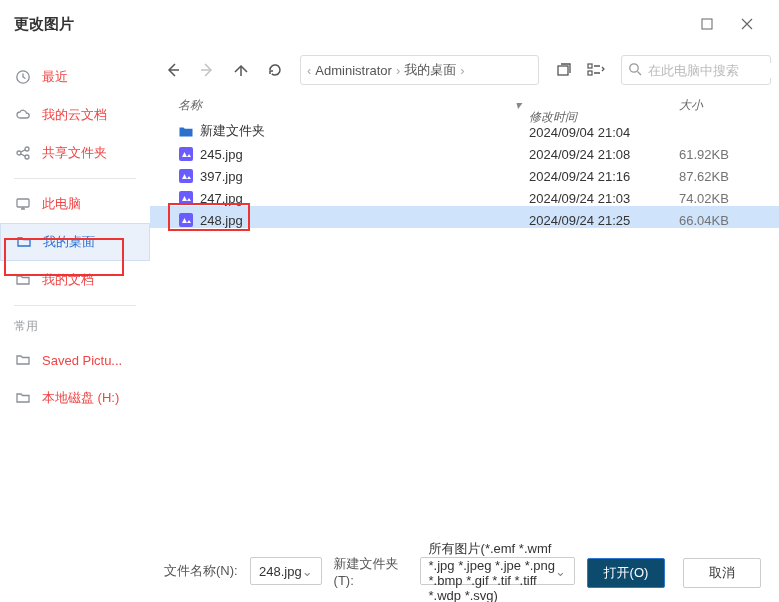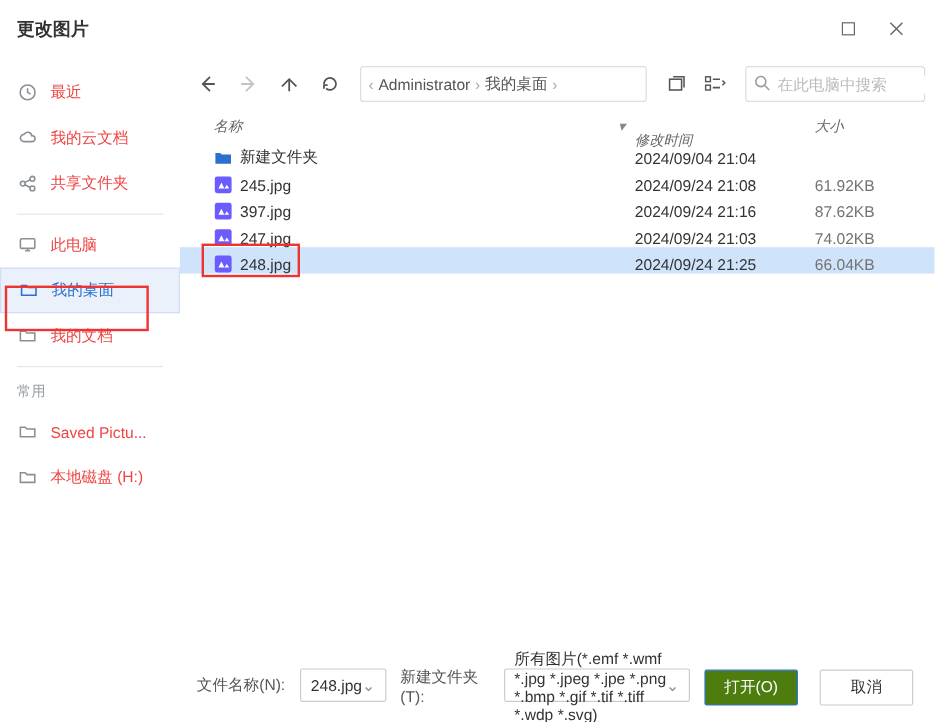--- a/index.html
+++ b/index.html
@@ -53,21 +53,21 @@
   .img-ic-bg { fill: #6b5cff; }
   .img-ic-mark { fill: #fff; }
   
   .bottombar { padding: 12px 14px 14px 14px; display: flex; flex-direction: row; gap: 12px; }
   .formrow { display: flex; align-items: center; gap: 10px; }
   .formrow .lbl { width: 76px; color: #555; font-size: 13px; }
   .formrow .combo { flex: 1; height: 28px; border: 1px solid #ccc; border-radius: 2px; display: flex; align-items: center; padding: 0 8px; color: #333; justify-content: space-between; }
   .combo .chev { color: #888; }
   .btnrow { display: flex; justify-content: flex-end; gap: 18px; margin-top: 4px; padding-right: 4px;}
   .btn { min-width: 78px; height: 30px; border: 1px solid #ccc; background: #fff; border-radius: 2px; display:flex; align-items:center; justify-content:center; font-size:13px; cursor:pointer; }
-  .btn.primary { background: #4d7c0f; border-color: #2e77d0; color: #fff; }
+  .btn.primary { background: #0c4a6e; border-color: #2e77d0; color: #fff; }
 </style>
 </head>
 <body>
 
 <div class="window">
   <div class="titlebar">
     <div class="titlebar-title">更改图片</div>
     <div class="titlebar-spacer"></div>
     <div class="titlebar-btn">
       <svg width="12" height="12" viewBox="0 0 12 12">

